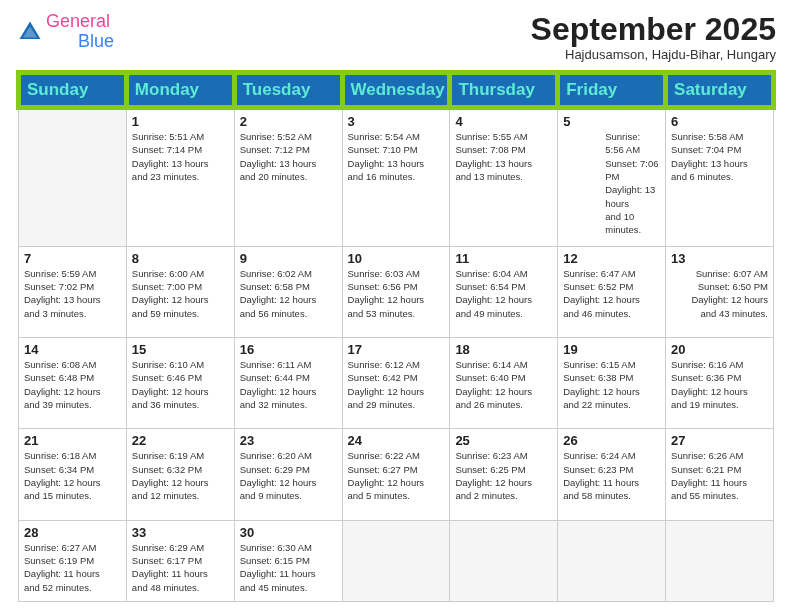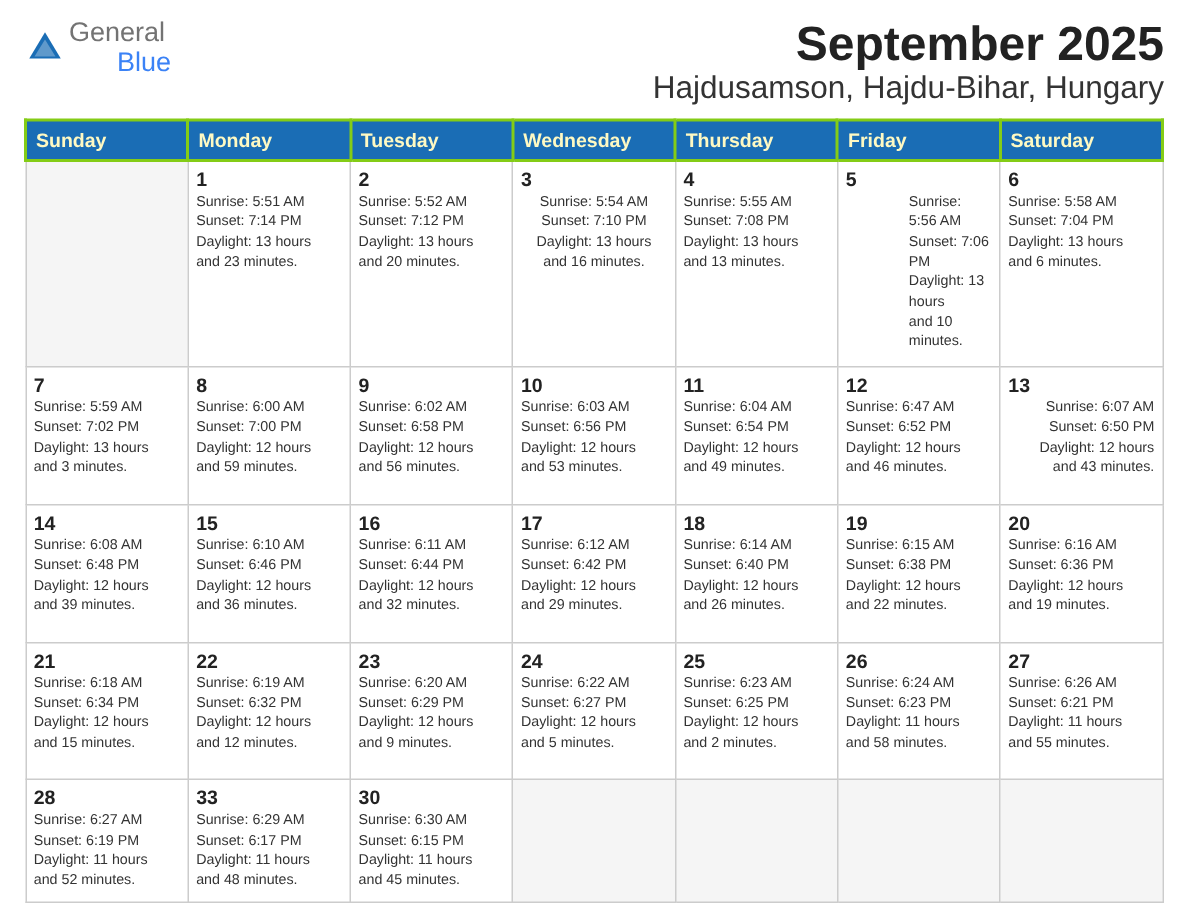--- a/index.html
+++ b/index.html
@@ -25,21 +25,21 @@
     }
     .logo-area {
       display: flex;
       align-items: center;
     }
     .logo-text {
       font-size: 18px;
       line-height: 1.1;
     }
     .logo-general {
-      color: #737373;
+      color: #ec4899;
       font-weight: normal;
     }
     .logo-blue {
       color: #3b82f6;
       font-weight: normal;
       margin-left: 32px;
     }
     .logo-icon {
       width: 28px;
       height: 28px;
@@ -48,38 +48,38 @@
     .title-area {
       text-align: right;
     }
     .month-title {
       font-size: 32px;
       font-weight: bold;
       color: #222;
       line-height: 1.1;
     }
     .location-title {
-      font-size: 21px;
+      font-size: 13px;
       color: #333;
     }
     .calendar {
       flex: 1;
       border: 1px solid #ccc;
       border-collapse: collapse;
       width: 100%;
       table-layout: fixed;
     }
     .calendar th {
       background-color: #1a6db5;
-      color: #fef9c3;
+      color: #5eead4;
       text-align: left;
       padding: 5px 6px;
-      font-size: 13px;
+      font-size: 17px;
       font-weight: bold;
-      border: 2px solid #84cc16;
+      border: 5px solid #84cc16;
     }
     .calendar td {
       border: 1px solid #ccc;
       vertical-align: top;
       padding: 4px 5px;
       font-size: 10px;
       color: #333;
       background: #fff;
       height: 88px;
     }
@@ -147,21 +147,21 @@
           </td>
           <td>
             <span class="day-number">2</span>
             <div class="day-info" style="white-space: pre-line;">Sunrise: 5:52 AM
 Sunset: 7:12 PM
 Daylight: 13 hours
 and 20 minutes.</div>
           </td>
           <td>
             <span class="day-number">3</span>
-            <div class="day-info" style="white-space: pre-line; text-align: center;">Sunrise: 5:54 AM
+            <div class="day-info" style="white-space: pre-line;">Sunrise: 5:54 AM
 Sunset: 7:10 PM
 Daylight: 13 hours
 and 16 minutes.</div>
           </td>
           <td>
             <span class="day-number">4</span>
             <div class="day-info" style="white-space: pre-line;">Sunrise: 5:55 AM
 Sunset: 7:08 PM
 Daylight: 13 hours
 and 13 minutes.</div>

